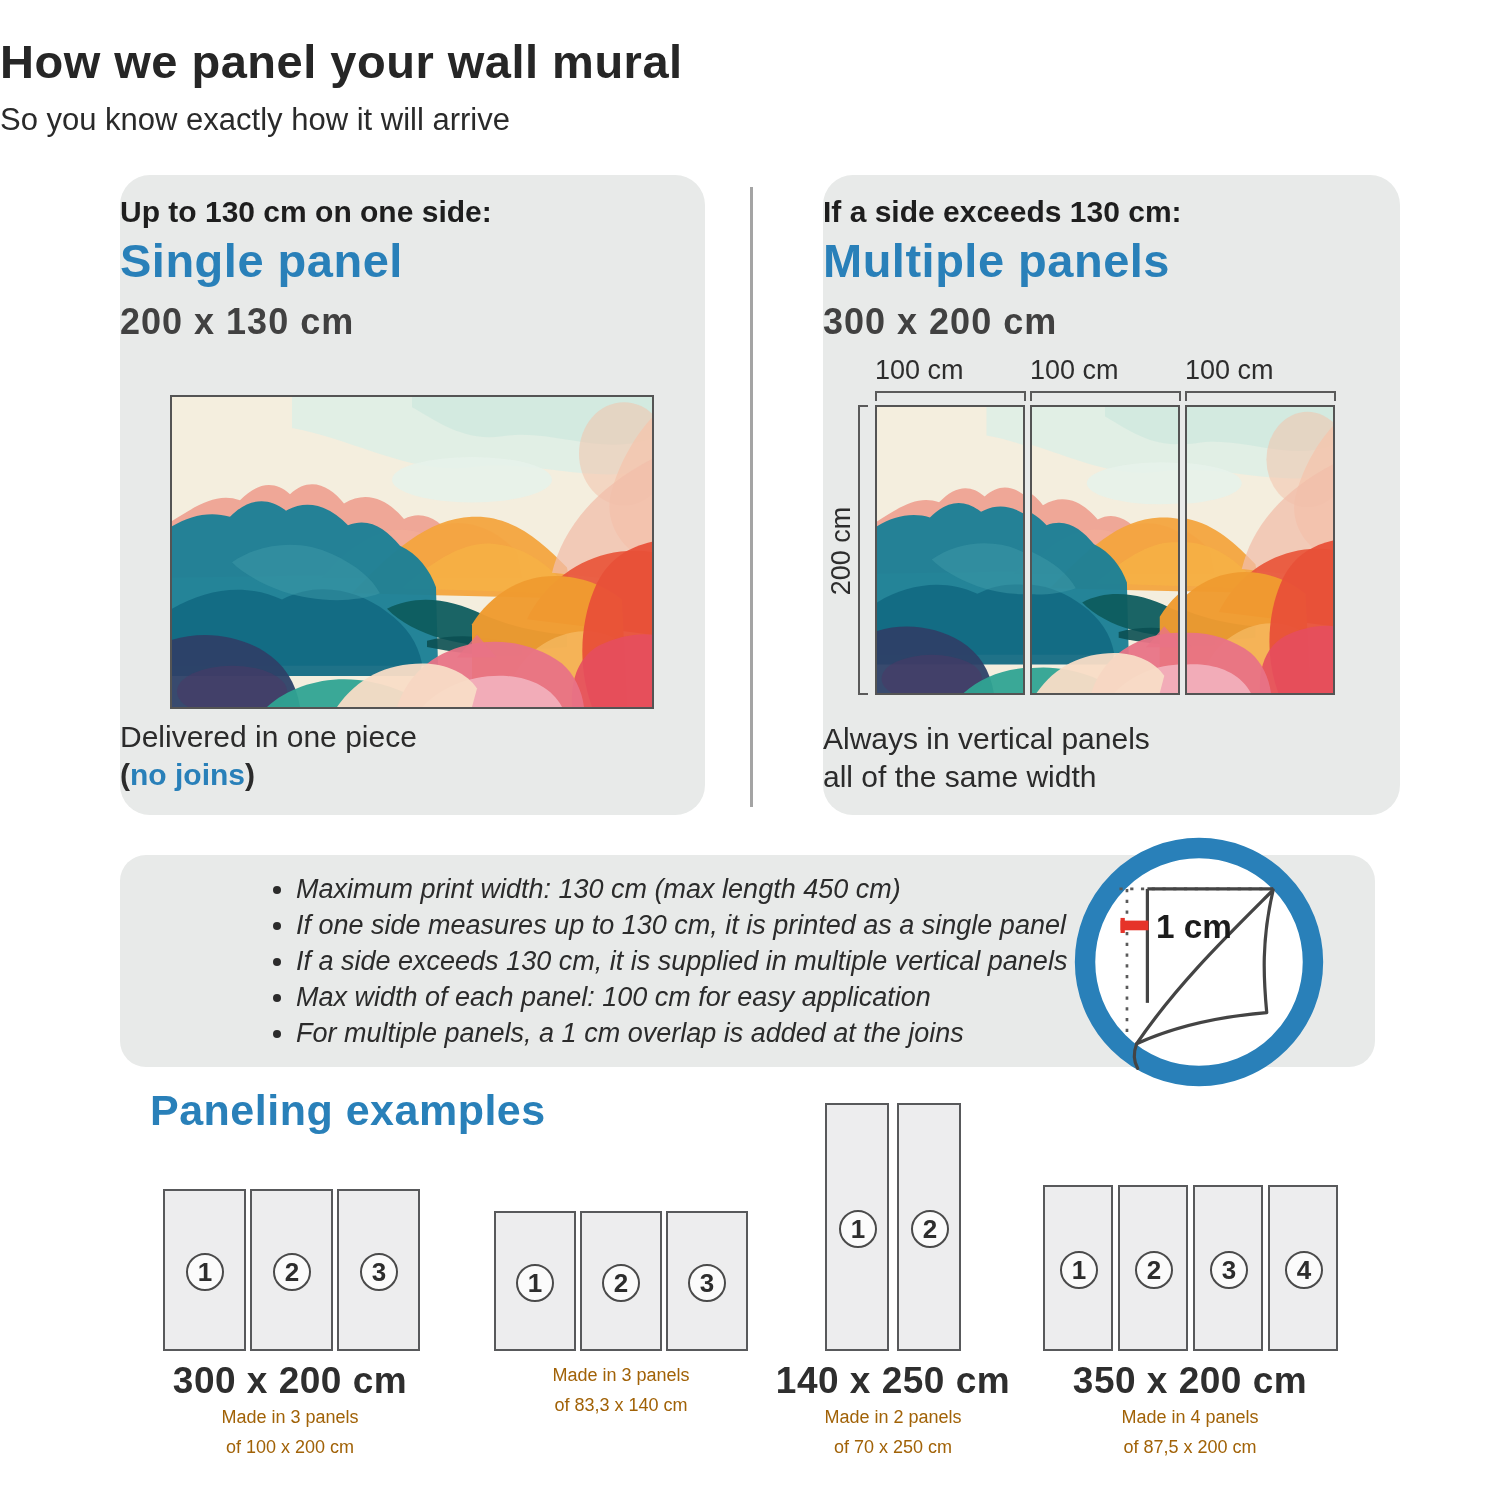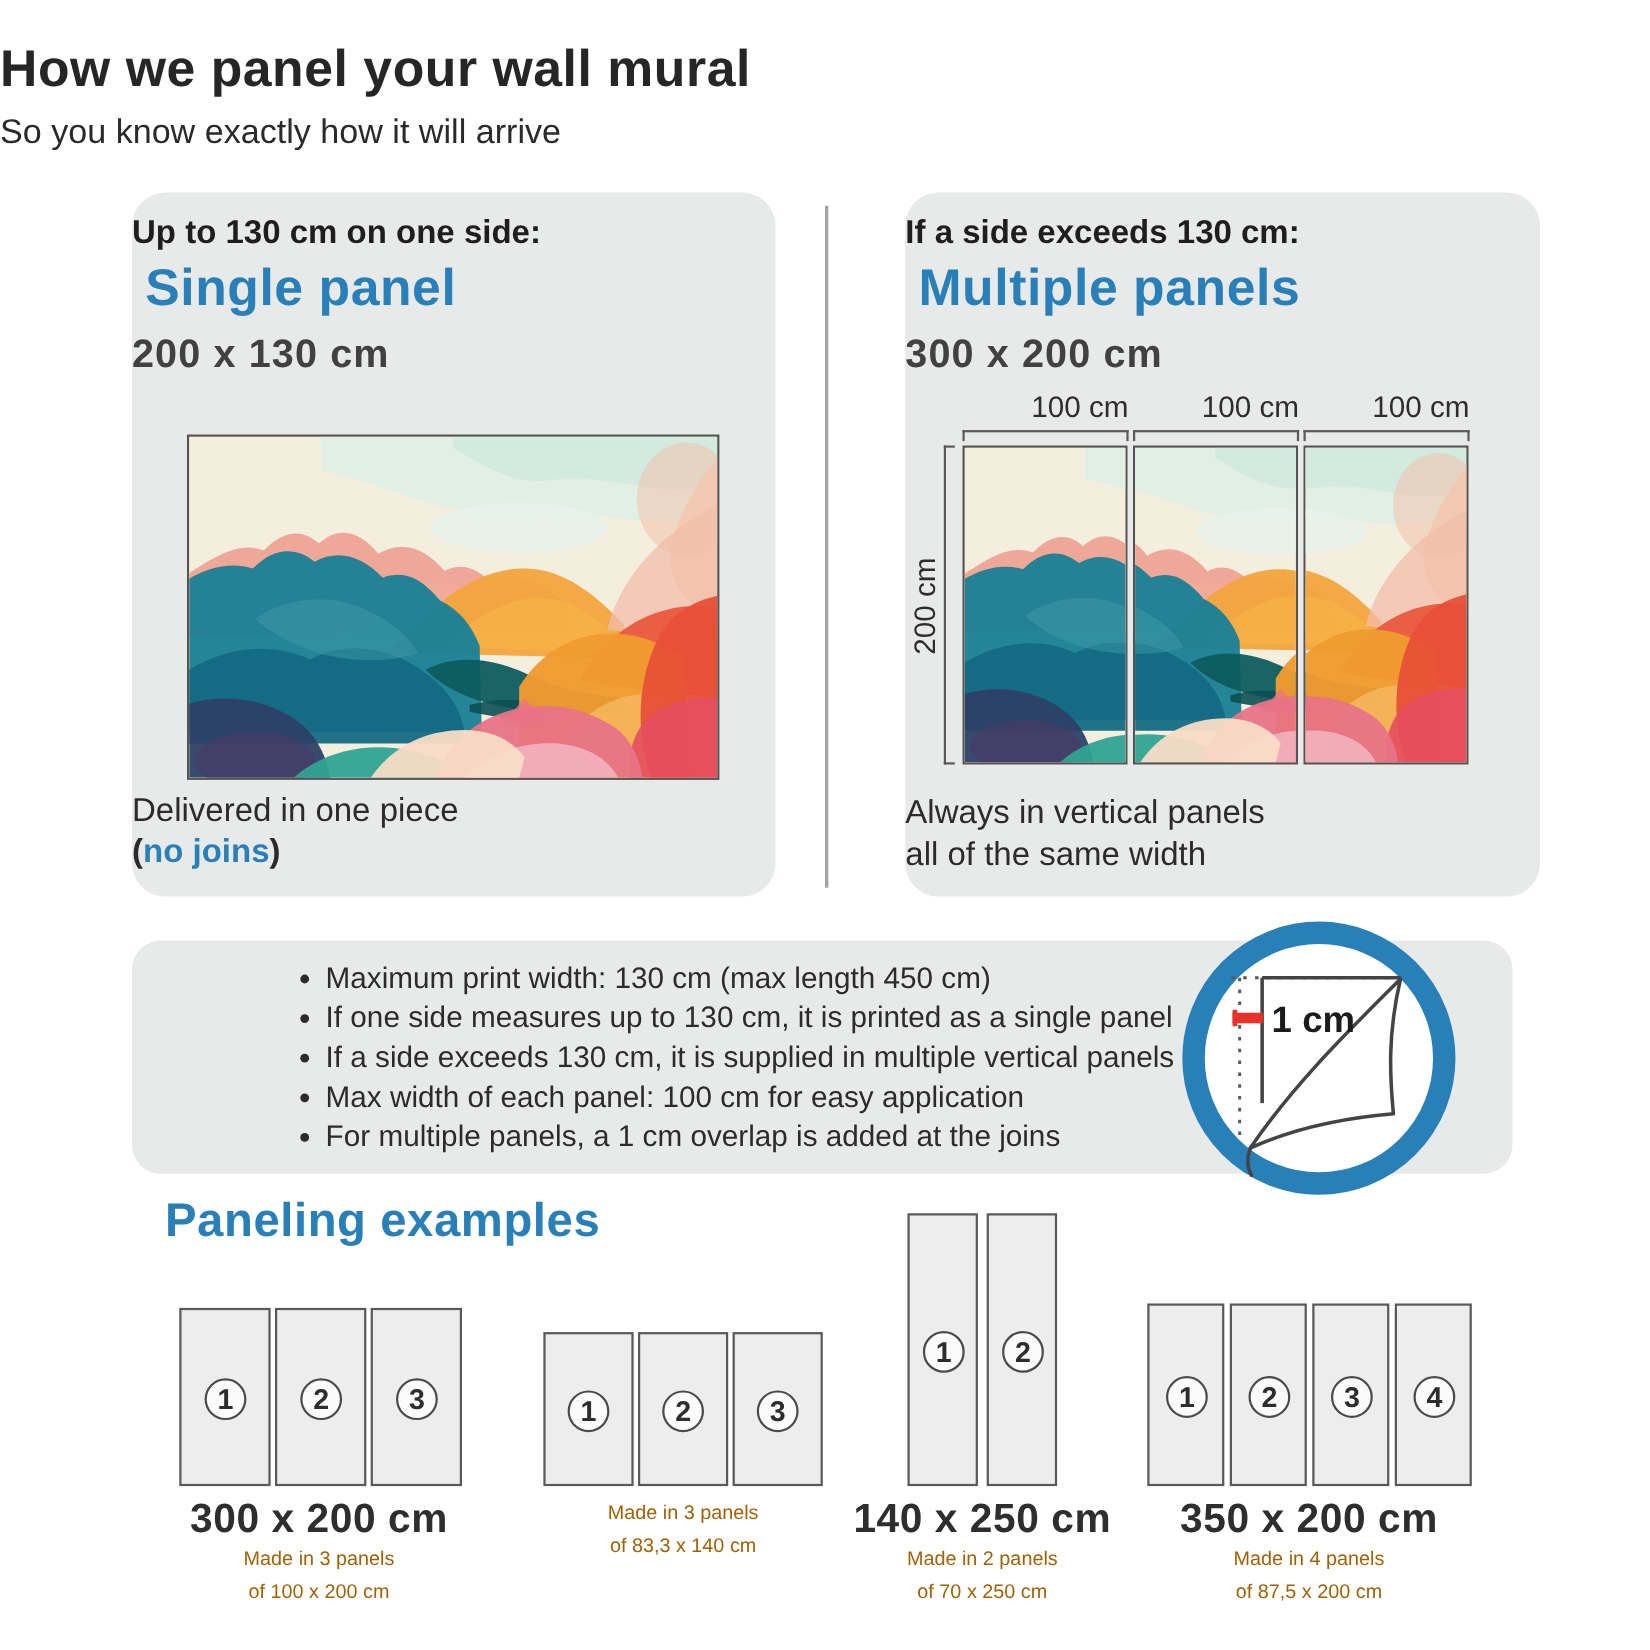--- a/index.html
+++ b/index.html
@@ -12,48 +12,48 @@
   .title{top:34px;left:0;width:1500px;font-size:47px;font-weight:bold;color:#262626;letter-spacing:.5px;}
   .subtitle{top:102px;left:0;width:1500px;font-size:31px;color:#2a2a2a;}
 
   
   .card{background:#e8eae9;border-radius:30px;}
   .card-single{left:120px;top:175px;width:585px;height:640px;}
   .card-multi{left:823px;top:175px;width:557px;height:640px;padding-left:20px;}
   .divider{left:750px;top:187px;width:3px;height:620px;background:#a4a4a4;}
 
   .cond{top:20px;left:0;width:100%;font-size:30px;font-weight:bold;color:#1e1e1e;}
-  .pname{top:58px;left:12px;width:100%;font-size:47px;font-weight:bold;color:#2980b9;letter-spacing:.5px;}
+  .pname{top:58px;left:0;width:100%;font-size:47px;font-weight:bold;color:#2980b9;letter-spacing:.5px;}
   .psize{top:126px;left:0;width:100%;font-size:36px;font-weight:bold;color:#414141;letter-spacing:1px;}
 
   .mural-frame{left:50px;top:220px;width:480px;height:310px;border:2px solid #545454;background:#f4eede;}
   .mural-frame svg{display:block;width:100%;height:100%;}
 
   .note1{top:545px;left:0;width:100%;font-size:30px;color:#2b2b2b;}
   .note2{top:583px;left:0;width:100%;font-size:30px;font-weight:bold;color:#2b2b2b;}
   .hl{color:#2980b9;}
   .noteA{top:547px;left:0;width:100%;font-size:30px;color:#2b2b2b;}
   .noteB{top:585px;left:0;width:100%;font-size:30px;color:#2b2b2b;}
 
   
-  .wlabel{top:180px;width:151px;font-size:27px;color:#2d2d2d;text-align:right;}
+  .wlabel{top:180px;width:151px;font-size:27px;color:#2d2d2d;text-align:left;}
   .wl1{left:52px;} .wl2{left:207px;} .wl3{left:362px;}
   .hbracket{top:216px;width:147px;height:8px;border-top:2px solid #5a5a5a;
             border-left:2px solid #5a5a5a;border-right:2px solid #5a5a5a;}
   .hb1{left:52px;} .hb2{left:207px;} .hb3{left:362px;}
   .vbracket{left:35px;top:230px;width:8px;height:286px;border-left:2px solid #5a5a5a;
             border-top:2px solid #5a5a5a;border-bottom:2px solid #5a5a5a;}
   .vlabel{left:-51px;top:360px;width:140px;height:32px;font-size:27px;color:#2d2d2d;
           text-align:center;transform:rotate(-90deg);}
   .panelrow{left:52px;top:230px;width:460px;height:290px;display:flex;gap:5px;}
   .mpanel{width:150px;height:290px;border:2px solid #545454;box-sizing:border-box;background:#f4eede;}
   .mpanel svg{display:block;width:100%;height:100%;}
 
   
-  .infobox{left:120px;top:855px;width:1255px;height:212px;background:#e8eae9;border-radius:26px;}
+  .infobox{left:120px;top:855px;width:1255px;height:212px;background:#e8eae9;border-radius:26px;font-style:italic;}
   .infobox ul{position:absolute;left:150px;top:16px;margin:0;padding-left:26px;}
   .infobox li{font-size:27px;line-height:36px;color:#2b2b2b;white-space:nowrap;}
 
   .overlap-badge{left:1070px;top:833px;width:258px;height:258px;}
   .overlap-badge svg{display:block;width:100%;height:100%;}
 
   
   .ex-heading{left:150px;top:1086px;font-size:43px;font-weight:bold;color:#2980b9;letter-spacing:.5px;}
   .expanel{position:absolute;background:#ededee;border:2px solid #58595b;box-sizing:border-box;}
   .badge{position:absolute;width:38px;height:38px;border:2px solid #4a4a4a;border-radius:50%;

